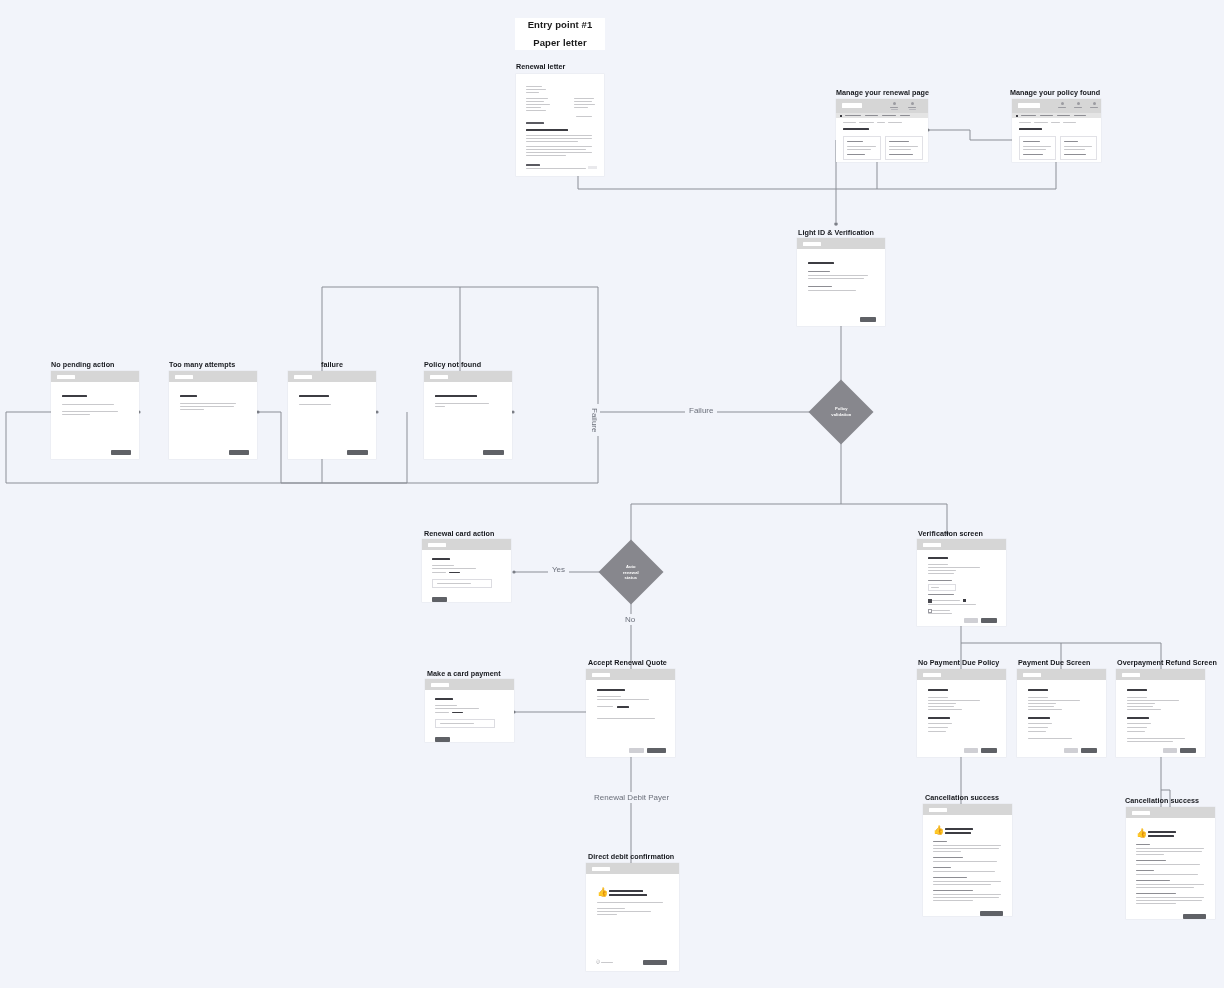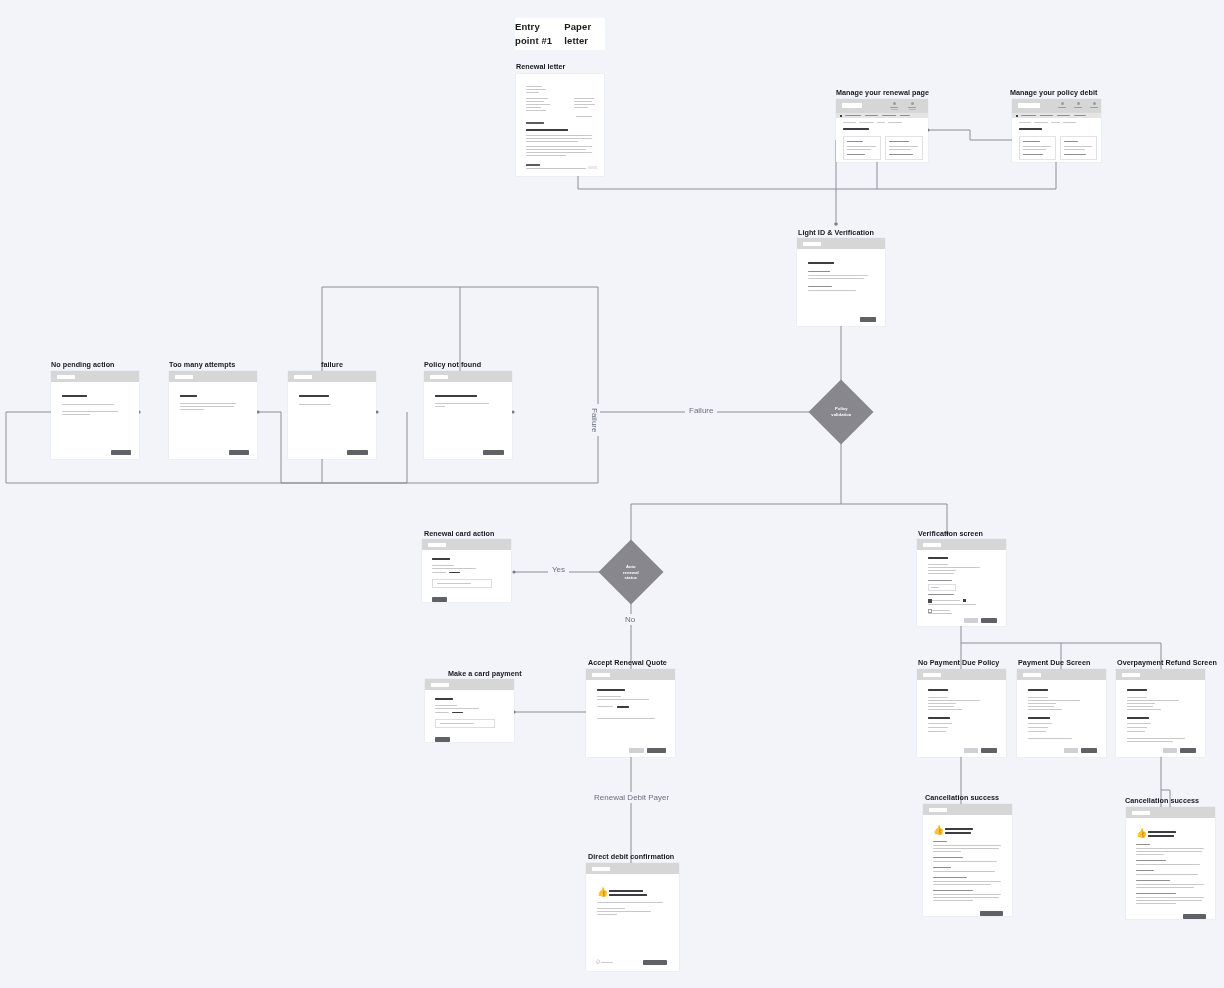--- a/index.html
+++ b/index.html
@@ -8,21 +8,21 @@
     background:#f2f4fa;
     font-family:"Liberation Sans", sans-serif;
     overflow:hidden;
     position:relative;
   }
   #canvas{position:absolute;left:0;top:0;width:1224px;height:988px;}
 
   
   .entry{
     position:absolute;background:#ffffff;
-    display:flex;flex-direction:row;align-items:center;justify-content:flex-end;
+    display:flex;flex-direction:column;align-items:center;justify-content:space-between;
     font-size:9.5px;font-weight:bold;color:#1a1a1a;line-height:1.45;
     letter-spacing:.1px;
   }
 
   
   .ntitle{
     position:absolute;font-size:7.2px;font-weight:bold;color:#16181d;
     white-space:nowrap;letter-spacing:.05px;
   }
   .ntitle.ctr{text-align:center;}
@@ -244,21 +244,21 @@
       <div class="ln dark" style="left:3px;top:17px;width:18px;"></div>
     </div>
     <div class="panel" style="left:49px;top:37px;width:36px;height:22px;">
       <div class="ln dark" style="left:3px;top:4px;width:20px;"></div>
       <div class="ln" style="left:3px;top:9px;width:29px;"></div>
       <div class="ln" style="left:3px;top:12px;width:22px;"></div>
       <div class="ln dark" style="left:3px;top:17px;width:24px;"></div>
     </div>
   </div>
 
-  <div class="ntitle" style="left:1010px;top:88px;">Manage your policy debit</div>
+  <div class="ntitle" style="left:1010px;top:88px;">Manage your policy found</div>
   <div class="card" style="left:1012px;top:99px;width:89px;height:63px;">
     <div class="bar tall"></div>
     <div class="logo" style="width:22px;top:4px;"></div>
     <div style="position:absolute;left:46px;top:3px;width:8px;height:8px;">
       <div style="position:absolute;left:2.5px;top:0;width:3px;height:3px;border-radius:50%;background:#9b9ba1;"></div>
       <div class="ln" style="left:0;top:4.5px;width:8px;background:#9b9ba1;"></div>
     </div>
     <div style="position:absolute;left:62px;top:3px;width:8px;height:8px;">
       <div style="position:absolute;left:2.5px;top:0;width:3px;height:3px;border-radius:50%;background:#9b9ba1;"></div>
       <div class="ln" style="left:0;top:4.5px;width:8px;background:#9b9ba1;"></div>
@@ -409,21 +409,21 @@
       <div class="blk" style="left:46px;top:48.5px;width:3px;height:3px;background:#3c3c42;"></div>
       <div class="ln" style="left:11px;top:54px;width:48px;"></div>
       <div class="chk" style="left:11px;top:59px;"></div>
       <div class="ln" style="left:15px;top:59.5px;width:18px;"></div>
       <div class="ln" style="left:11px;top:63px;width:24px;"></div>
       <div class="btn ghost" style="left:47px;top:68px;width:14px;"></div>
       <div class="btn" style="left:64px;top:68px;width:16px;"></div>
     </div>
   </div>
 
-  <div class="ntitle" style="left:448px;top:669px;text-align:center;">Make a card payment</div>
+  <div class="ntitle" style="left:427px;top:669px;text-align:center;">Make a card payment</div>
   <div class="card" style="left:425px;top:679px;width:89px;height:63px;">
     <div class="bar"></div>
     <div class="logo"></div>
     <div class="bodyarea">
       <div class="ln vdark" style="left:10px;top:8px;width:18px;"></div>
       <div class="ln" style="left:10px;top:15px;width:22px;"></div>
       <div class="ln" style="left:10px;top:18px;width:44px;"></div>
       <div class="ln" style="left:10px;top:21.5px;width:14px;"></div>
       <div class="ln vdark" style="left:27px;top:21.5px;width:11px;"></div>
       <div class="inputbox" style="left:10px;top:29px;width:58px;height:7px;">

